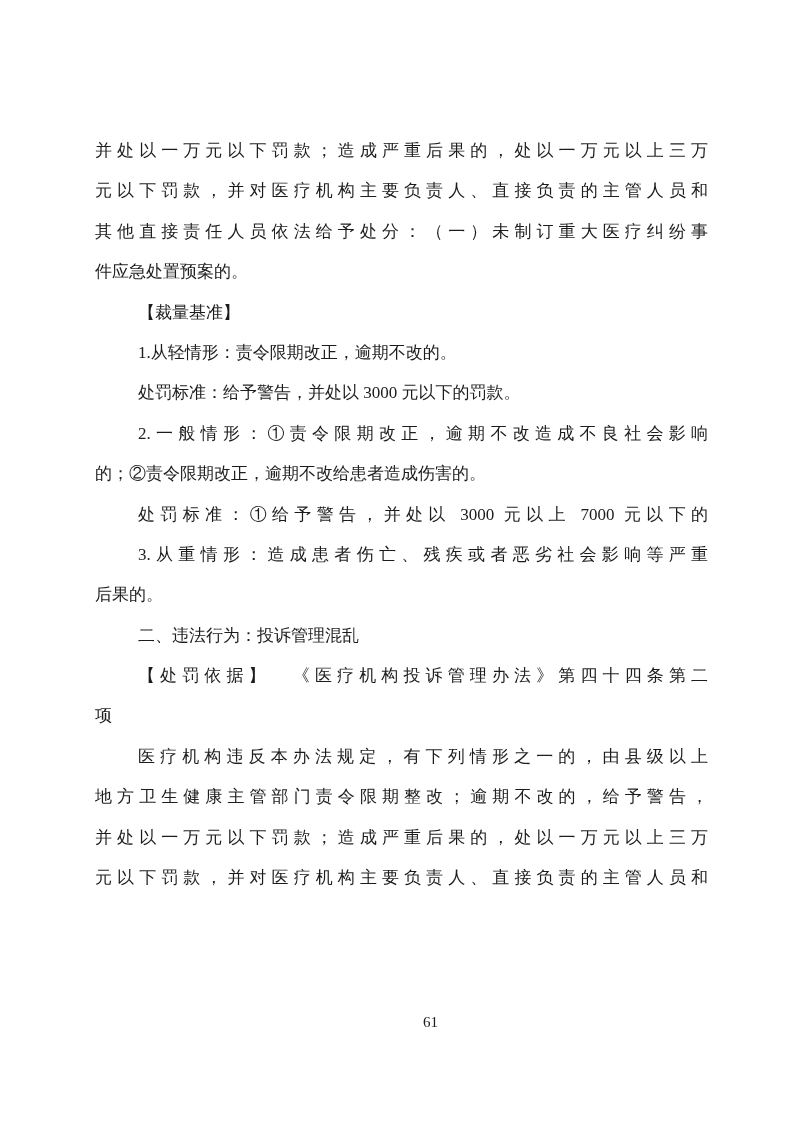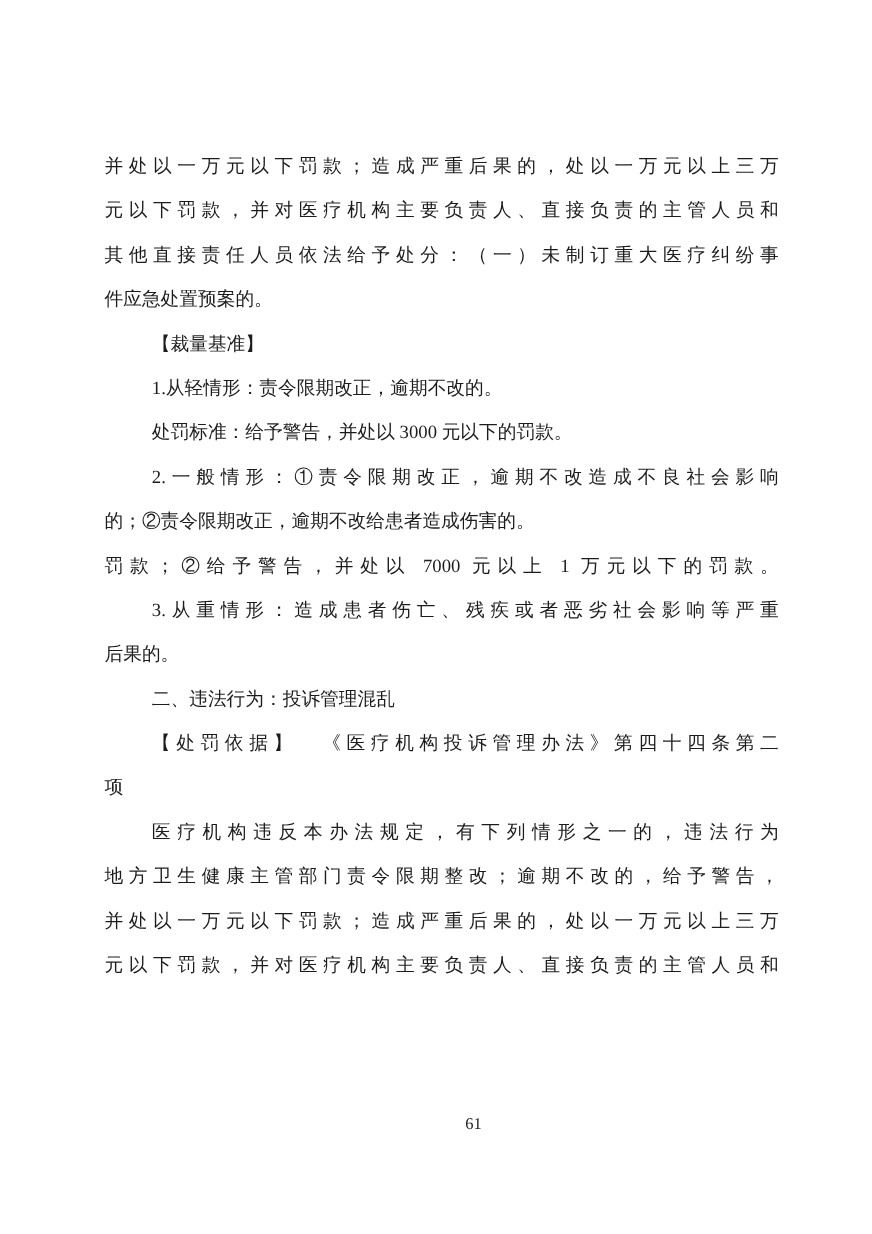--- a/index.html
+++ b/index.html
@@ -56,25 +56,25 @@
   <div class="doc-body" id="doc-body">
       <div class="line fill"><span class="seg">并处以一万元以下罚款；造成严重后果的，处以一万元以上三万</span></div>
       <div class="line fill"><span class="seg">元以下罚款，并对医疗机构主要负责人、直接负责的主管人员和</span></div>
       <div class="line fill"><span class="seg">其他直接责任人员依法给予处分：（一）未制订重大医疗纠纷事</span></div>
       <div class="line"><span class="seg">件应急处置预案的。</span></div>
       <div class="line indent"><span class="seg bold">【裁量基准】</span></div>
       <div class="line indent"><span class="seg bold">1.从轻情形：</span><span class="seg">责令限期改正，逾期不改的。</span></div>
       <div class="line indent"><span class="seg bold">处罚标准：</span><span class="seg">给予警告，并处以 3000 元以下的罚款。</span></div>
       <div class="line indent fill"><span class="seg bold">2.一般情形：</span><span class="seg">①责令限期改正，逾期不改造成不良社会影响</span></div>
       <div class="line"><span class="seg">的；②责令限期改正，逾期不改给患者造成伤害的。</span></div>
-      <div class="line fill"><span class="seg">罚款；②给予警告，并处以 7000 元以上 1 万元以下的罚款。</span></div>
+      <div class="line indent fill"><span class="seg bold">处罚标准：</span><span class="seg">①给予警告，并处以 3000 元以上 7000 元以下的</span></div>
       <div class="line indent fill"><span class="seg bold">3.从重情形：</span><span class="seg">造成患者伤亡、残疾或者恶劣社会影响等严重</span></div>
       <div class="line"><span class="seg">后果的。</span></div>
       <div class="line indent"><span class="seg">二、违法行为：投诉管理混乱</span></div>
       <div class="line indent fill"><span class="seg bold">【处罚依据】</span><span class="seg bold">　《医疗机构投诉管理办法》第四十四条第二</span></div>
       <div class="line"><span class="seg bold">项</span></div>
-      <div class="line indent fill"><span class="seg">医疗机构违反本办法规定，有下列情形之一的，违法行为</span></div>
+      <div class="line indent fill"><span class="seg">医疗机构违反本办法规定，有下列情形之一的，由县级以上</span></div>
       <div class="line fill"><span class="seg">地方卫生健康主管部门责令限期整改；逾期不改的，给予警告，</span></div>
       <div class="line fill"><span class="seg">并处以一万元以下罚款；造成严重后果的，处以一万元以上三万</span></div>
       <div class="line fill"><span class="seg">元以下罚款，并对医疗机构主要负责人、直接负责的主管人员和</span></div>
     </div>
   <div class="page-number">61</div>
 </div>
 
 </body></html>

